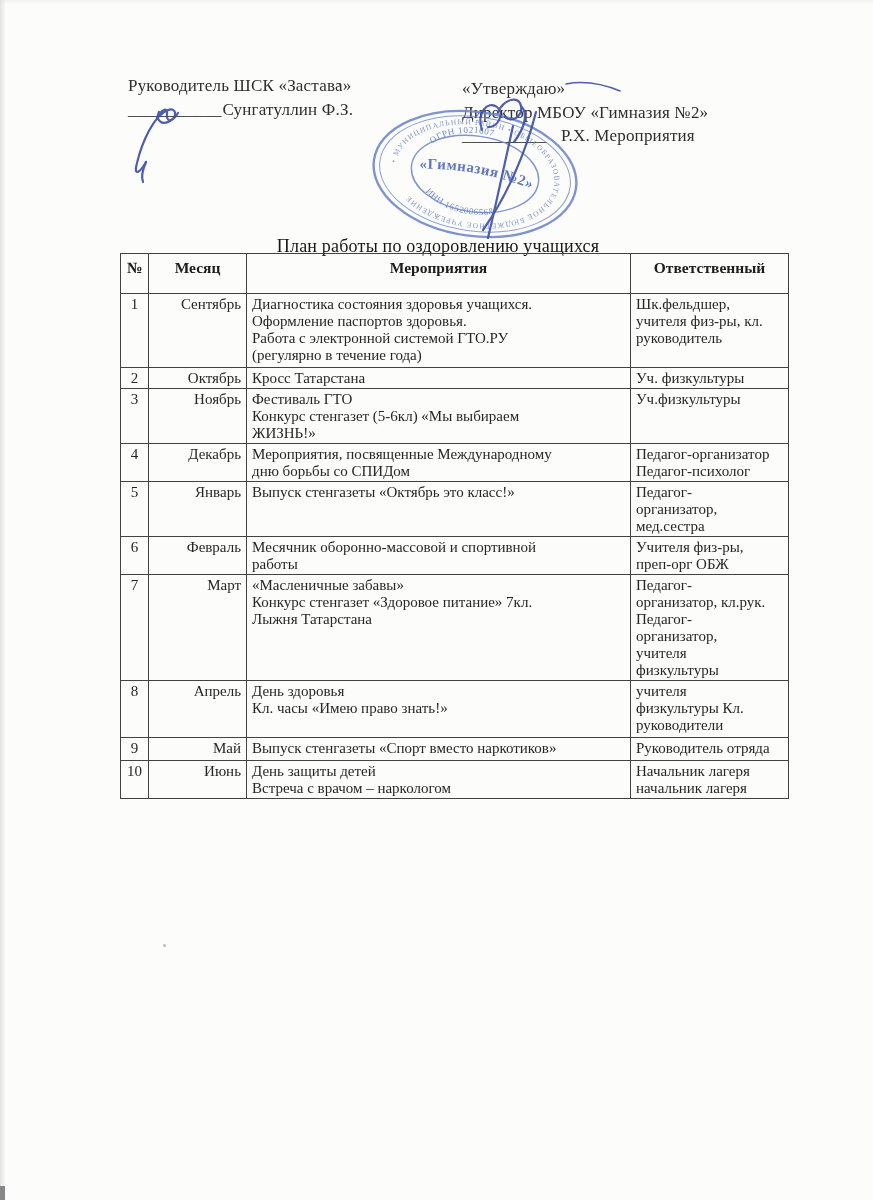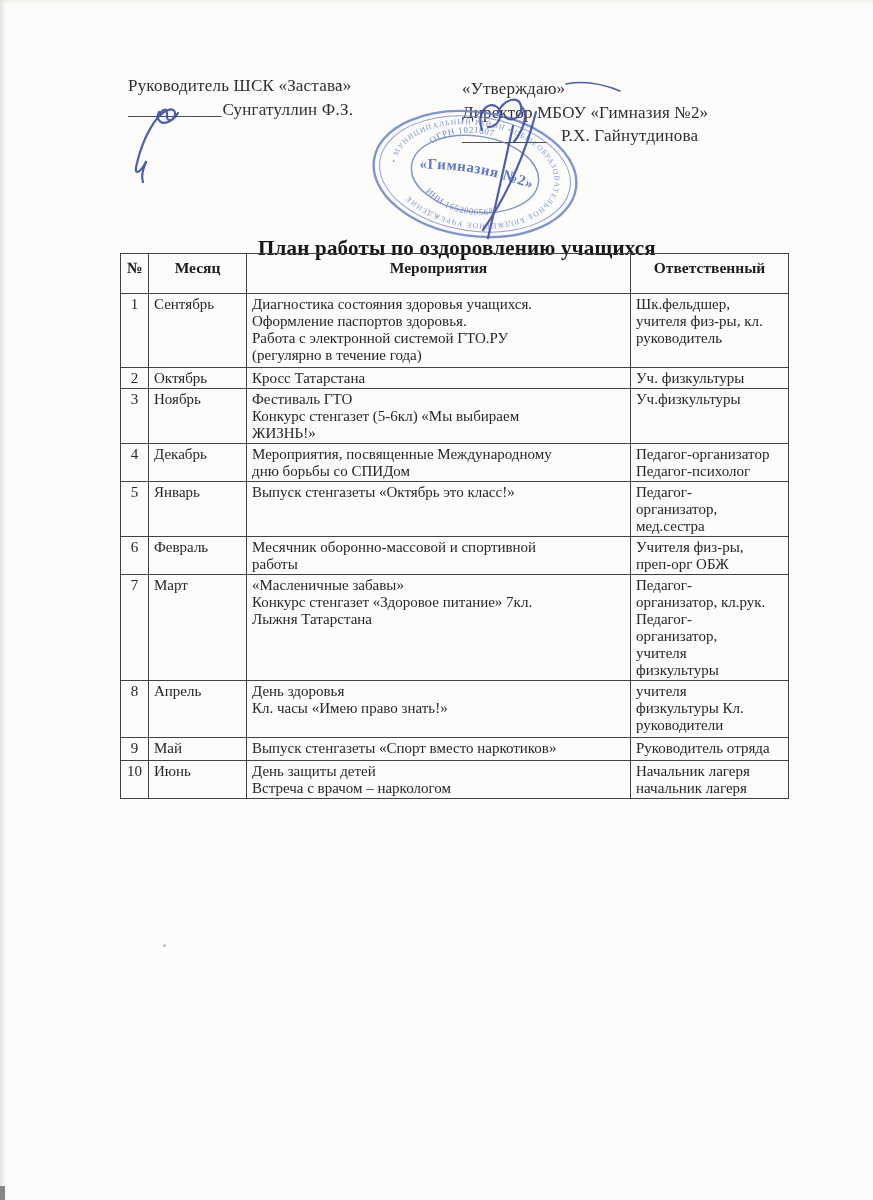--- a/index.html
+++ b/index.html
@@ -23,56 +23,56 @@
   .approval-left{left:128px;top:74px;}
   .approval-right{left:462px;top:77px;}
   .approval .line3 .blank{letter-spacing:0;}
   .approval-right .line3 .name{margin-left:14px;}
   .approval-left .line3 .name{margin-left:1px;}
 
   .stamp{position:absolute;left:368px;top:106px;width:214px;height:136px;opacity:0.88;}
   .sig-overlay{position:absolute;left:0;top:0;width:873px;height:1200px;pointer-events:none;}
 
   .doc-title{
-    position:absolute;left:123px;top:236px;width:668px;text-align:center;
-    font-weight:bold;font-size:21px;color:#161616;letter-spacing:0.2px;
+    position:absolute;left:104px;top:236px;width:668px;text-align:center;
+    font-weight:normal;font-size:18px;color:#161616;letter-spacing:0.2px;
   }
   table.plan{
     position:absolute;left:120px;top:253px;width:668px;
     border-collapse:collapse;table-layout:fixed;
     font-size:15px;line-height:17px;color:#262626;
   }
   table.plan th,table.plan td{
     border:1px solid #424242;vertical-align:top;
     padding:2px 5px 1px 5px;white-space:pre-line;overflow:hidden;
   }
   table.plan th{font-weight:bold;text-align:center;font-size:15.5px;padding-top:5px;color:#1c1c1c;}
   td.c-num{text-align:center;padding-left:2px;padding-right:2px;}
-  td.c-month{text-align:left;}
+  td.c-month{text-align:right;}
 </style>
 </head>
 <body>
 
 <div class="page">
 
   <div class="edge-top"></div>
   <div class="edge-left"></div>
   <div class="corner-mark"></div>
   <div class="dot-artifact"></div>
   <div class="stray-mark">’</div>
 
   <div class="approval approval-left">
     <div>Руководитель ШСК «Застава»</div>
     <div class="line3"><span class="blank">___________</span><span class="name">Сунгатуллин Ф.З.</span></div>
   </div>
 
   <div class="approval approval-right">
     <div>«Утверждаю»</div>
     <div>Директор МБОУ «Гимназия №2»</div>
-    <div class="line3"><span class="blank">__________</span><span class="name">Р.Х. Гайнутдинова</span></div>
+    <div class="line3"><span class="blank">__________</span><span class="name">Р.Х. Мероприятия</span></div>
   </div>
 
   <svg class="stamp" viewBox="0 0 214 136" xmlns="http://www.w3.org/2000/svg">
     <defs>
       <path id="ringPath" d="M -80 0 A 80 49 0 1 1 80 0 A 80 49 0 1 1 -80 0"></path>
       <path id="ogrnPath" d="M -52 -16 A 54 34 0 0 1 52 -16"></path>
       <path id="innPath" d="M -54 14 A 56 36 0 0 0 54 14"></path>
       <path id="centerPath" d="M -58 3 Q 0 -7 58 7"></path>
     </defs>
     <g transform="translate(107,68) rotate(8)" fill="none" stroke="none">

